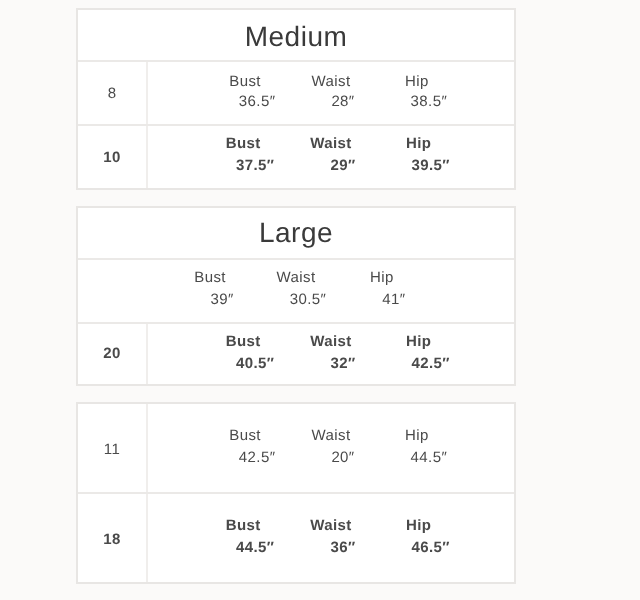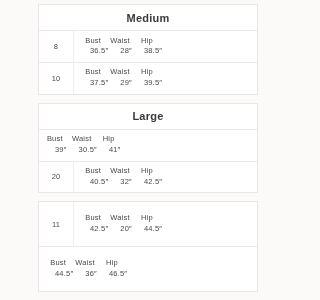--- a/index.html
+++ b/index.html
@@ -32,53 +32,55 @@
   }
   .card-header {
     height: 25px;
     min-height: 25px;
     display: flex;
     align-items: center;
     justify-content: center;
     border-bottom: 1px solid #ebe9e7;
   }
   .card-header-title {
-    font-size: 11px;
-    font-weight: bold;
+    font-size: 14px;
+    font-weight: normal;
     color: #3a3a3a;
     letter-spacing: 0.25px;
   }
   .size-row {
     flex: 1 1 0;
     display: flex;
     align-items: stretch;
     border-bottom: 1px solid #ebe9e7;
   }
   .size-row:last-child {
     border-bottom: none;
+    font-weight: bold;
   }
   .size-number-cell {
     width: 34px;
     min-width: 34px;
     display: flex;
     align-items: center;
     justify-content: center;
     border-right: 1px solid #f0eeec;
   }
   .size-number {
     font-size: 7.5px;
     color: #4a4a4a;
     letter-spacing: 0.2px;
   }
   .measure-group {
     flex: 1 1 0;
     display: flex;
     align-items: center;
-    justify-content: flex-start;
+    justify-content: center;
     padding: 0 4px;
+    gap: 16px;
   }
   .measure-cell {
     display: flex;
     flex-direction: column;
     align-items: center;
     justify-content: center;
     line-height: 1.45;
   }
   .measure-label {
     font-size: 7.5px;
@@ -196,20 +198,23 @@
           <span class="measure-label">Waist</span>
           <span class="measure-value">20″</span>
         </div>
         <div class="measure-cell">
           <span class="measure-label">Hip</span>
           <span class="measure-value">44.5″</span>
         </div>
       </div>
     </div>
     <div class="size-row">
+      <div class="size-number-cell">
+        <span class="size-number">18</span>
+      </div>
       <div class="measure-group">
         <div class="measure-cell">
           <span class="measure-label">Bust</span>
           <span class="measure-value">44.5″</span>
         </div>
         <div class="measure-cell">
           <span class="measure-label">Waist</span>
           <span class="measure-value">36″</span>
         </div>
         <div class="measure-cell">

